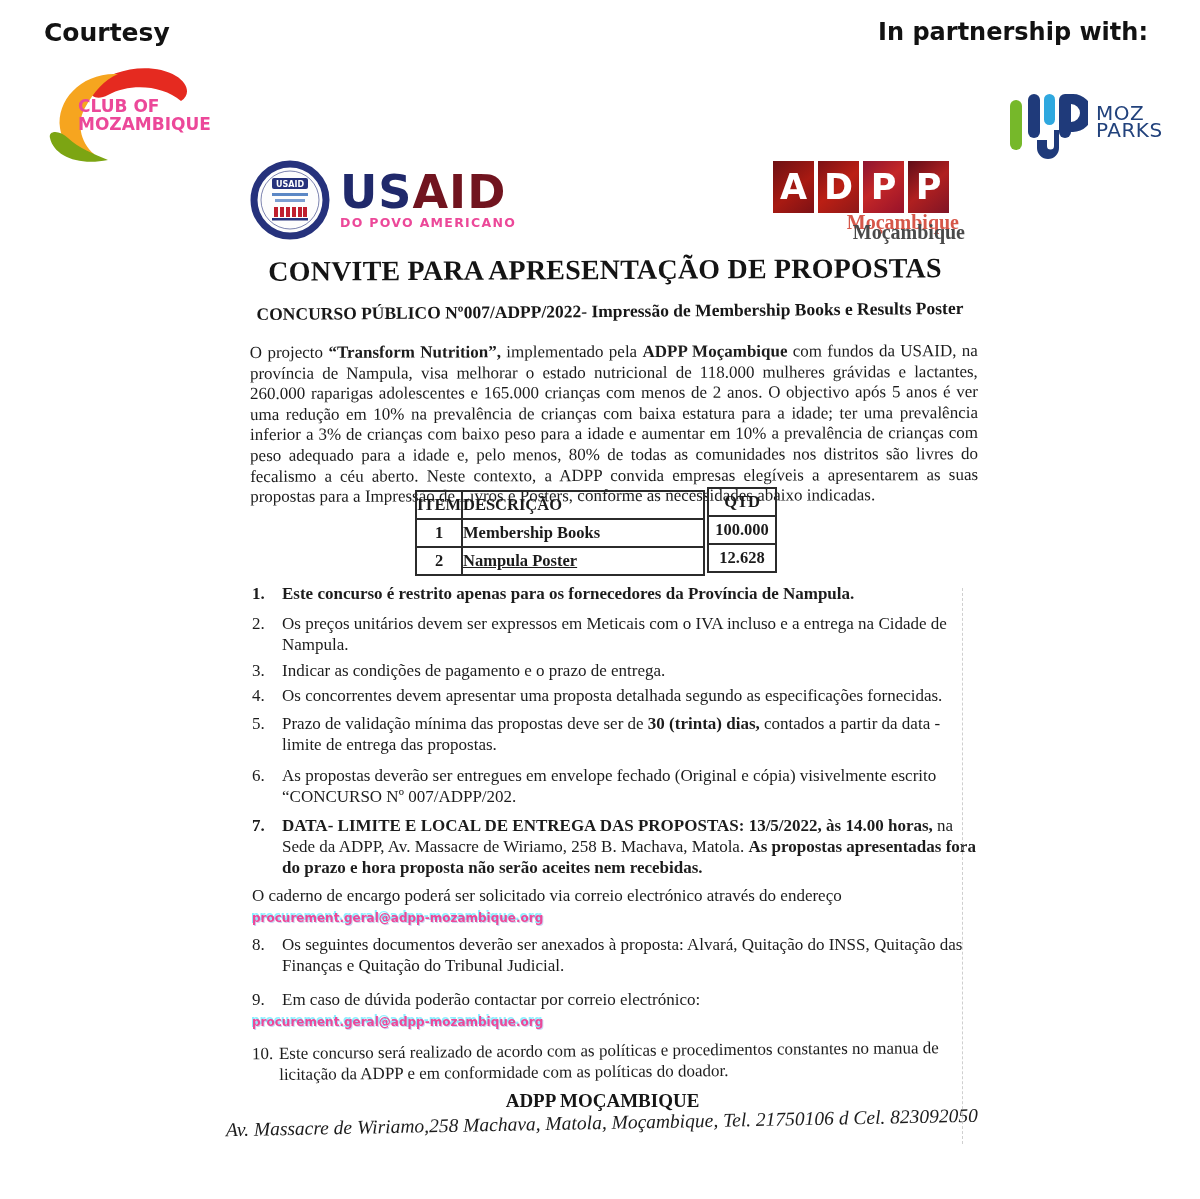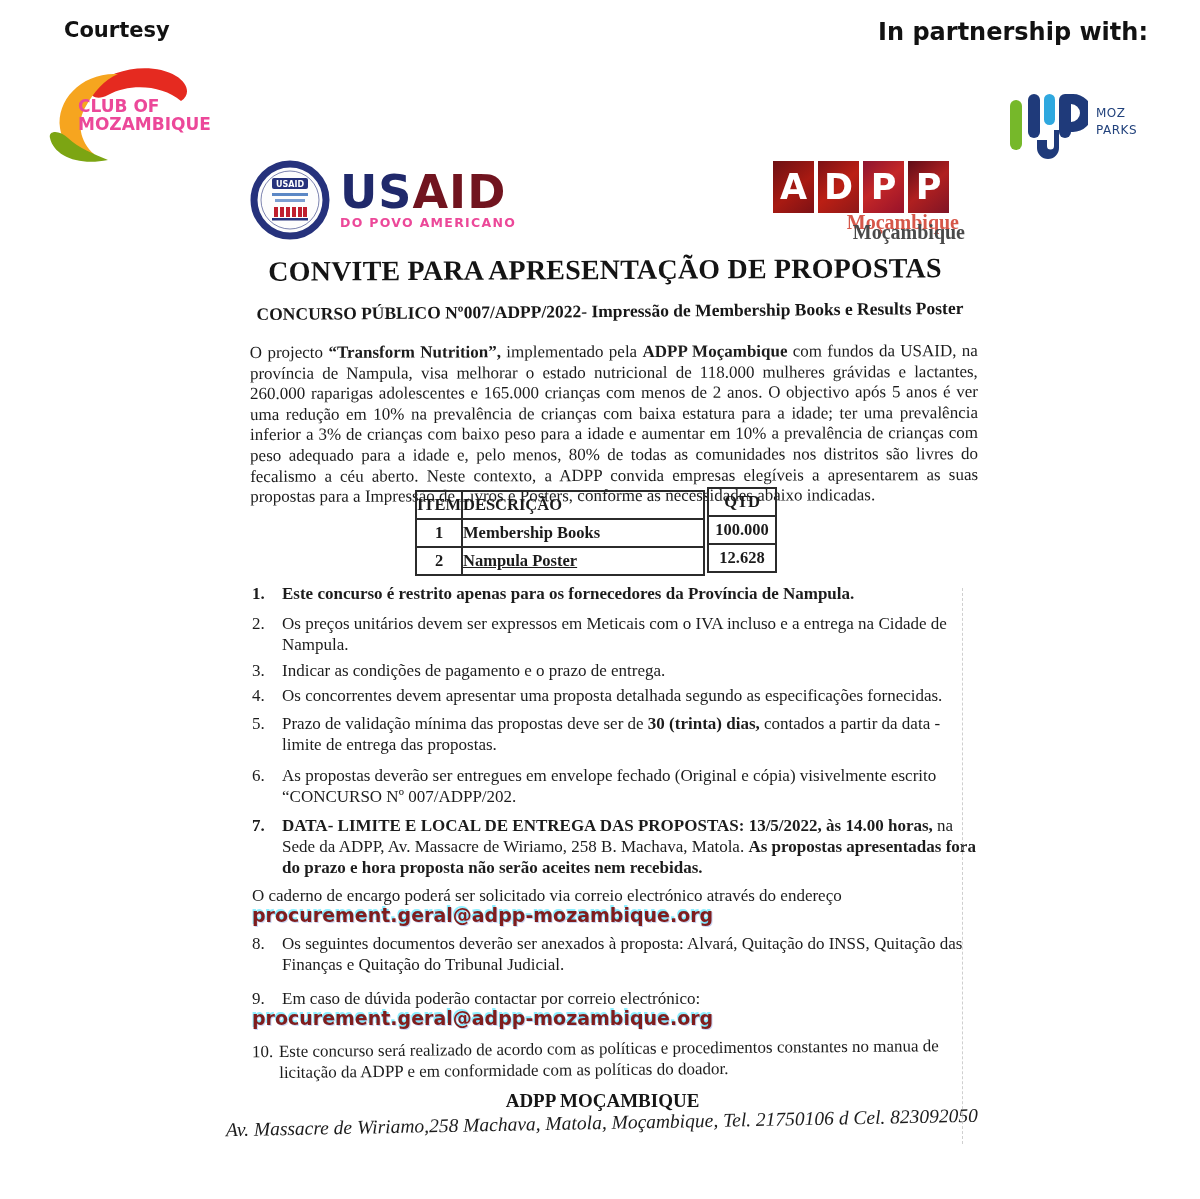--- a/index.html
+++ b/index.html
@@ -1,36 +1,36 @@
 <!DOCTYPE html>
 <html><head>
 <meta charset="utf-8">
 <style>
   html,body{margin:0;padding:0;background:#fff;}
   .page{position:relative;width:1200px;height:1199px;background:#ffffff;overflow:hidden;
         font-family:"Liberation Serif",serif;color:#1b1b1b;}
 
   
-  .courtesy{position:absolute;left:64px;top:18px;font-family:"DejaVu Sans",sans-serif;
-            font-weight:bold;font-size:21px;color:#121212;}
+  .courtesy{position:absolute;left:44px;top:18px;font-family:"DejaVu Sans",sans-serif;
+            font-weight:bold;font-size:25px;color:#121212;}
   .partnership{position:absolute;right:52px;top:18px;font-family:"DejaVu Sans",sans-serif;
             font-weight:bold;font-size:24px;color:#121212;margin-left:24px;}
 
   
   .club-logo{position:absolute;left:34px;top:64px;width:200px;height:102px;}
   .club-logo svg{position:absolute;left:0;top:0;}
   .club-text{position:absolute;left:44px;top:33px;font-family:"DejaVu Sans",sans-serif;
              font-weight:bold;font-size:17px;line-height:18px;color:#ec4899;letter-spacing:0;}
   .club-text span{display:block;}
 
   
   .mozparks{position:absolute;left:1008px;top:92px;width:170px;height:76px;}
   .mozparks svg{position:absolute;left:0;top:0;}
   .mp-text{position:absolute;left:88px;top:13px;font-family:"DejaVu Sans",sans-serif;
-           font-size:12px;line-height:17px;color:#22427c;letter-spacing:.5px;}
+           font-size:20px;line-height:17px;color:#22427c;letter-spacing:.5px;}
   .mp-text span{display:block;}
 
   
   .usaid{position:absolute;left:250px;top:160px;display:flex;align-items:center;gap:10px;}
   .usaid-word{font-family:"DejaVu Sans",sans-serif;font-weight:bold;font-size:46px;
               line-height:44px;letter-spacing:1px;}
   .us{color:#20296b;} .aid{color:#71141f;}
   .usaid-tag{font-family:"DejaVu Sans",sans-serif;font-weight:bold;font-size:12.5px;
              color:#ec4899;letter-spacing:1.3px;margin-top:1px;}
 
@@ -69,22 +69,22 @@
   .u{text-decoration:underline;}
 
   
   .list{position:absolute;left:252px;top:583px;width:726px;font-size:17px;
         line-height:21px;color:#1c1c1c;}
   .li{display:flex;}
   .num{flex:none;width:30px;}
   .num10{flex:none;width:27px;}
   .b{font-weight:bold;}
   .txt{flex:1;}
-  .email{font-family:"DejaVu Sans",sans-serif;font-weight:bold;font-size:19px;
-         color:#7f1d1d;text-decoration:none;line-height:19px;display:inline-block;
+  .email{font-family:"DejaVu Sans",sans-serif;font-weight:bold;font-size:12px;
+         color:#ec4899;text-decoration:none;line-height:19px;display:inline-block;
          text-shadow:-1px -2px 0 rgba(0,220,255,.45),1px 1px 0 rgba(40,90,210,.25);}
 
   
   .f-title{position:absolute;left:225px;top:1090px;width:755px;text-align:center;
            font-weight:bold;font-size:19px;color:#161616;}
   .f-addr{position:absolute;left:222px;top:1112px;width:760px;text-align:center;
           font-style:italic;font-size:19.5px;color:#1c1c1c;transform:rotate(-1.1deg);}
 
   
   .scan-line{position:absolute;left:962px;top:588px;height:556px;width:0;

